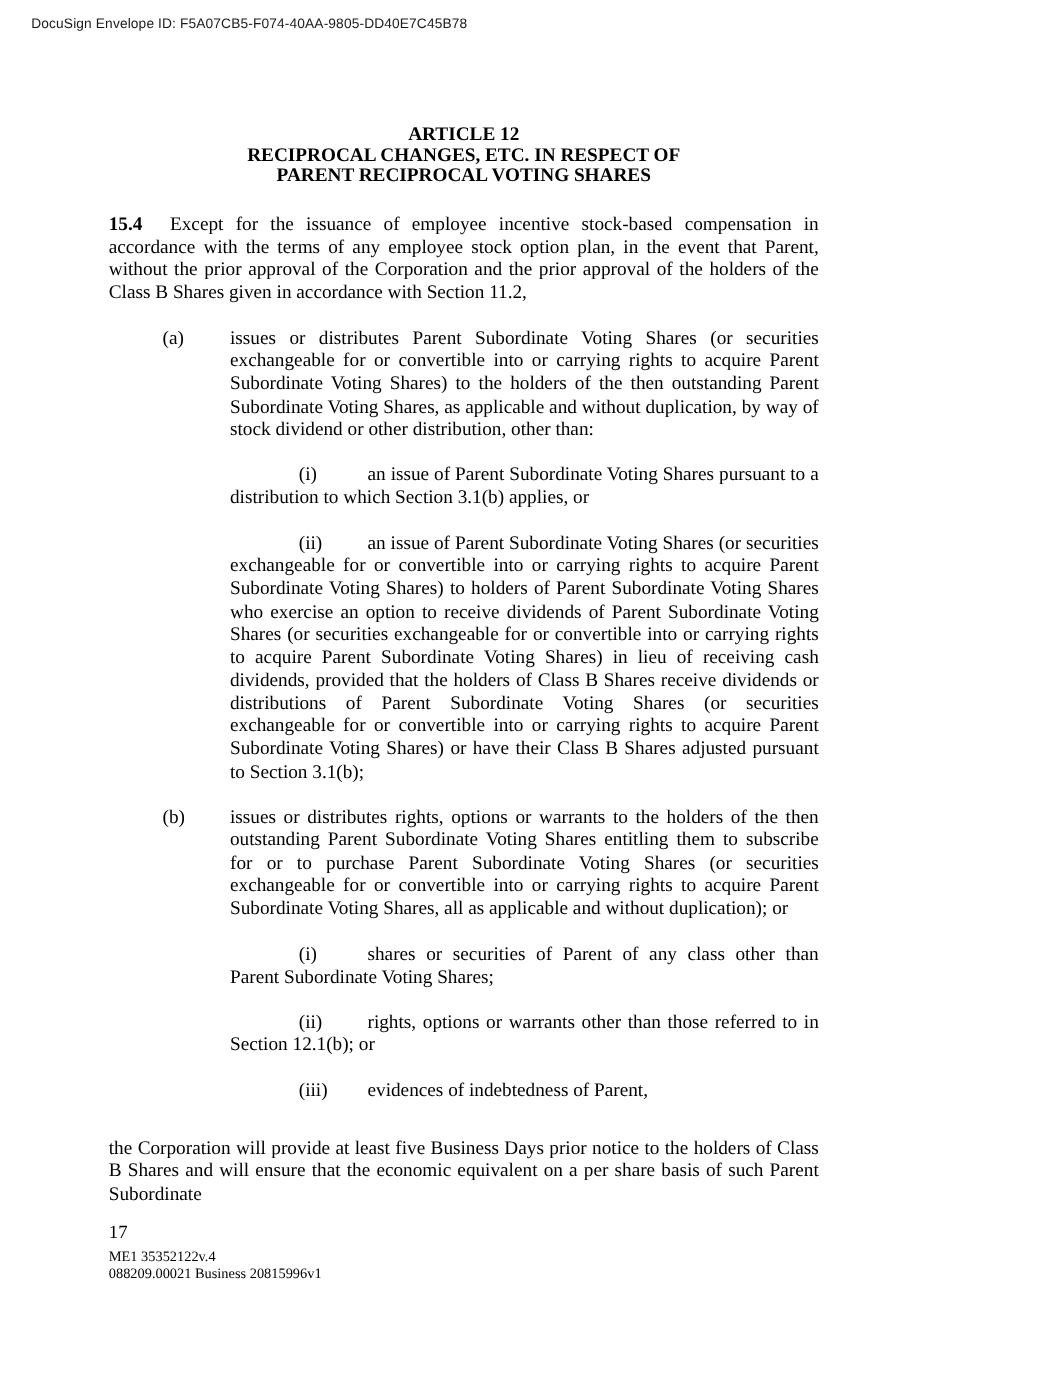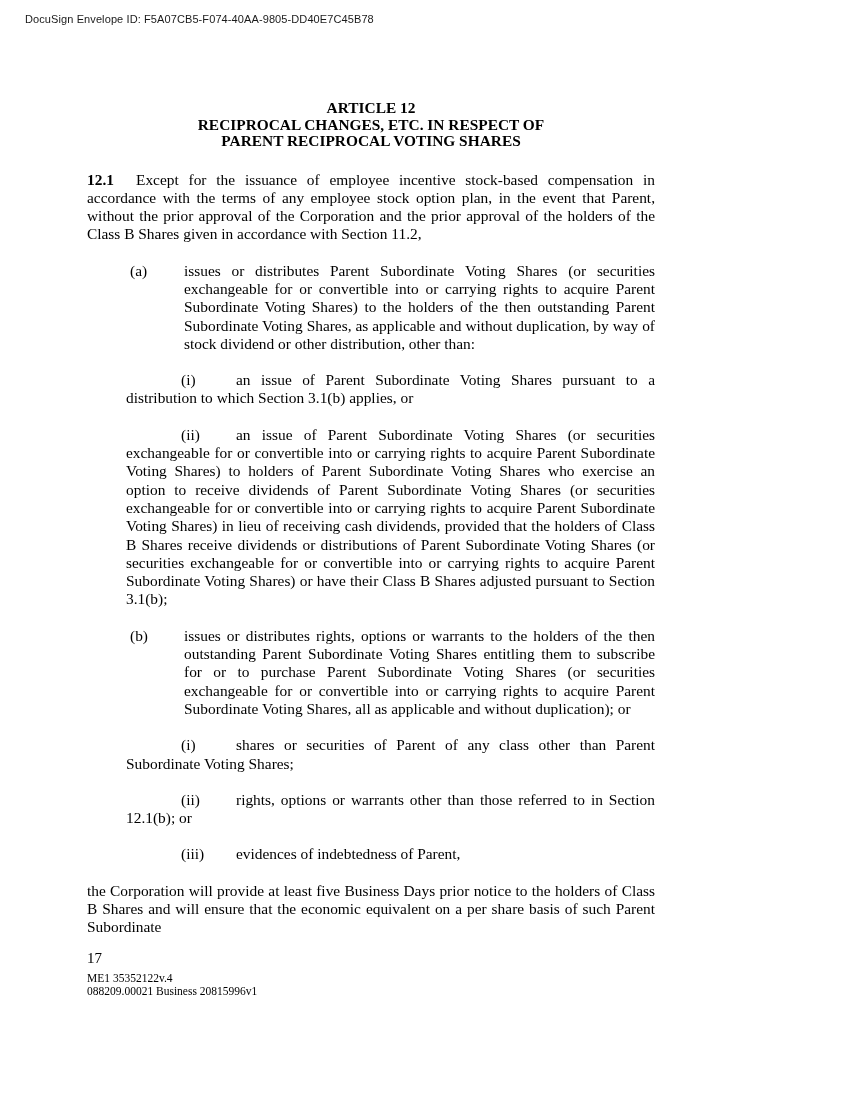--- a/index.html
+++ b/index.html
@@ -48,29 +48,29 @@
     margin-left: 97px;
     text-indent: -54px;
   }
   .lbl.l1 {
     display: inline-block;
     width: 54px;
     text-indent: 0;
   }
   .item-l2 {
     margin-top: 18px;
-    margin-left: 39px;
+    margin-left: 97px;
     text-indent: 55px;
   }
   .lbl.l2 {
     display: inline-block;
     width: 55px;
     text-indent: 0;
   }
-  .closing { margin-top: 18px; }
+  .closing { margin-top: 28px; }
   .page-number {
     margin-top: 13px;
     text-align: left;
     font-size: 15px;
   }
   .footer {
     margin-top: 5px;
     font-size: 11.5px;
     line-height: 13px;
   }
@@ -83,21 +83,21 @@
   <div class="docusign-id">DocuSign Envelope ID: F5A07CB5-F074-40AA-9805-DD40E7C45B78</div>
 
   <div class="content">
 
     <div class="heading">
       <div>ARTICLE 12</div>
       <div>RECIPROCAL CHANGES, ETC. IN RESPECT OF</div>
       <div>PARENT RECIPROCAL VOTING SHARES</div>
     </div>
 
-    <p class="para intro"><span class="sec-num">12.1</span><span>Except for the issuance of employee incentive stock-based compensation in accordance with the terms of any employee stock option plan, in the event that Parent, without the prior approval of the Corporation and the prior approval of the holders of the Class B Shares given in accordance with Section 11.2,</span></p>
+    <p class="para intro"><span class="sec-num">15.4</span><span>Except for the issuance of employee incentive stock-based compensation in accordance with the terms of any employee stock option plan, in the event that Parent, without the prior approval of the Corporation and the prior approval of the holders of the Class B Shares given in accordance with Section 11.2,</span></p>
 
     <p class="para item-l1"><span class="lbl l1">(a)</span><span>issues or distributes Parent Subordinate Voting Shares (or securities exchangeable for or convertible into or carrying rights to acquire Parent Subordinate Voting Shares) to the holders of the then outstanding Parent Subordinate Voting Shares, as applicable and without duplication, by way of stock dividend or other distribution, other than:</span></p>
 
     <p class="para item-l2"><span class="lbl l2">(i)</span><span>an issue of Parent Subordinate Voting Shares pursuant to a distribution to which Section 3.1(b) applies, or</span></p>
 
     <p class="para item-l2"><span class="lbl l2">(ii)</span><span>an issue of Parent Subordinate Voting Shares (or securities exchangeable for or convertible into or carrying rights to acquire Parent Subordinate Voting Shares) to holders of Parent Subordinate Voting Shares who exercise an option to receive dividends of Parent Subordinate Voting Shares (or securities exchangeable for or convertible into or carrying rights to acquire Parent Subordinate Voting Shares) in lieu of receiving cash dividends, provided that the holders of Class B Shares receive dividends or distributions of Parent Subordinate Voting Shares (or securities exchangeable for or convertible into or carrying rights to acquire Parent Subordinate Voting Shares) or have their Class B Shares adjusted pursuant to Section 3.1(b);</span></p>
 
     <p class="para item-l1"><span class="lbl l1">(b)</span><span>issues or distributes rights, options or warrants to the holders of the then outstanding Parent Subordinate Voting Shares entitling them to subscribe for or to purchase Parent Subordinate Voting Shares (or securities exchangeable for or convertible into or carrying rights to acquire Parent Subordinate Voting Shares, all as applicable and without duplication); or</span></p>
 
 

